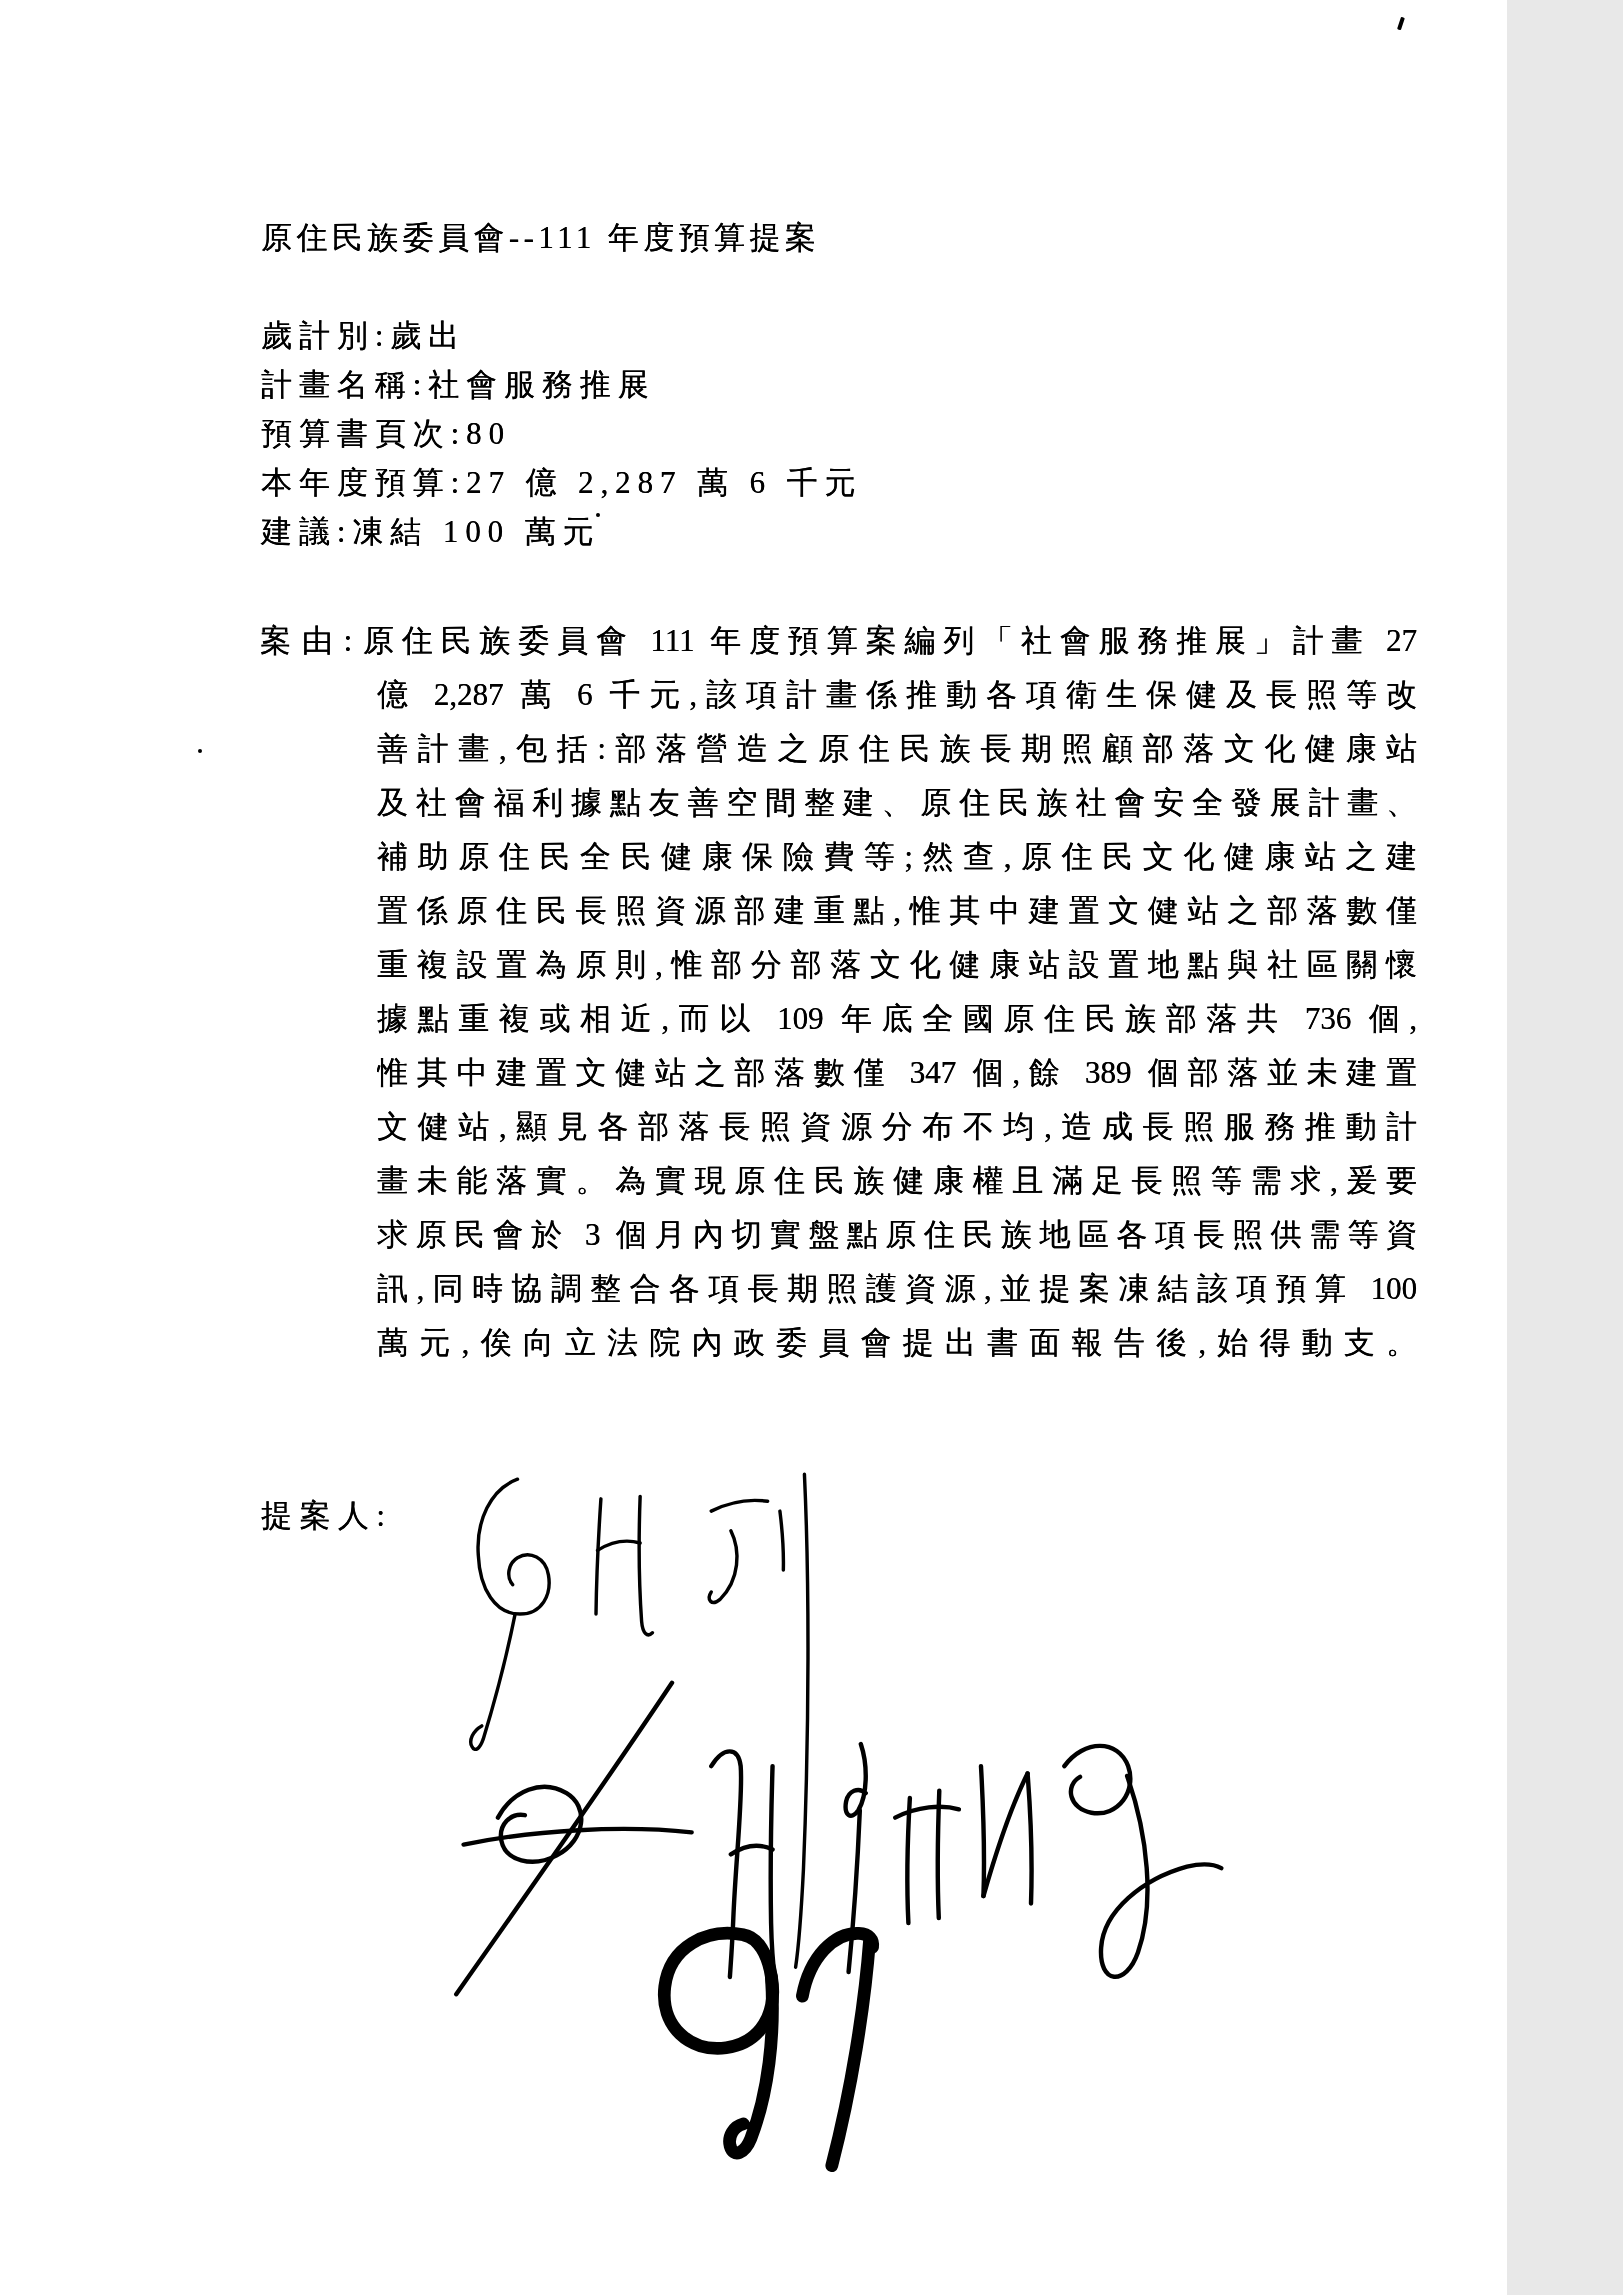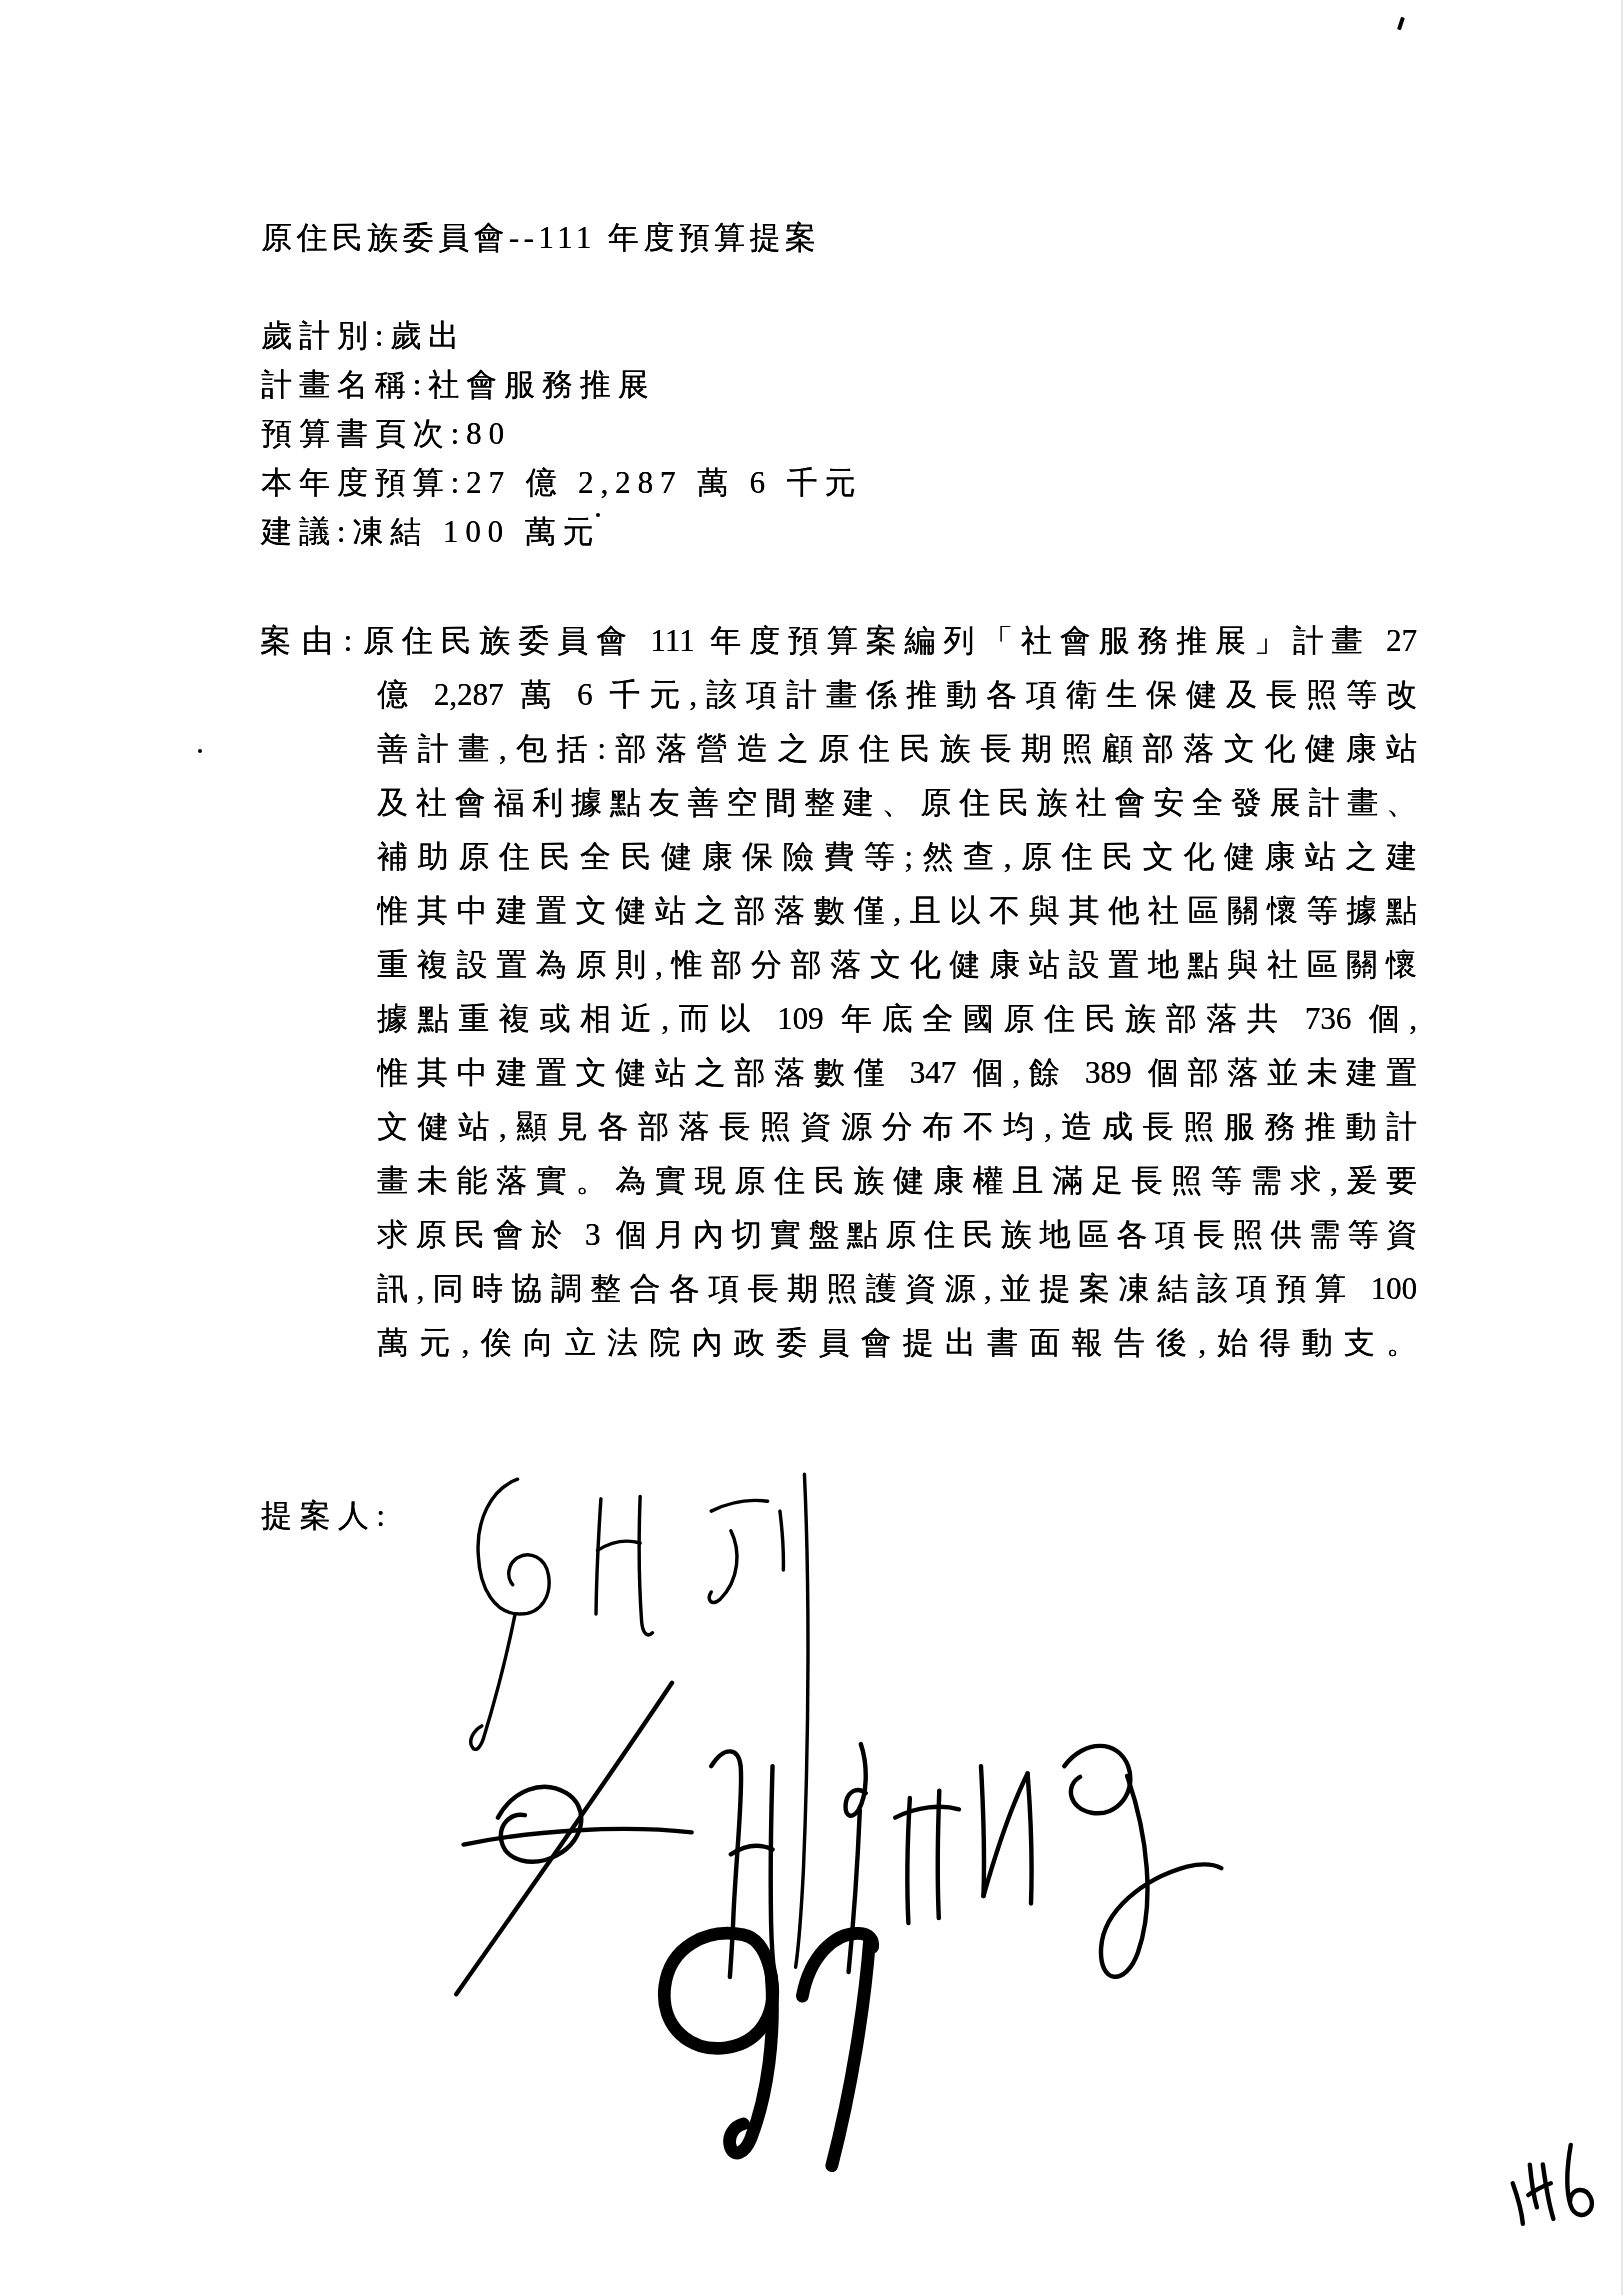--- a/index.html
+++ b/index.html
@@ -1,18 +1,18 @@
 <!DOCTYPE html>
 <html style="font-size:7.8px"><head>
 <meta charset="utf-8">
 <style>
   html,body{margin:0;padding:0;background:#e8e8e8;}
   .page{
     position:relative;
-    width:1621px;height:2295px;
+    width:1507px;height:2295px;
     background:#ffffff;
     overflow:hidden;
     font-family:"Liberation Serif","DejaVu Serif",serif;
     color:#000;
   }
   .doc-title{
     position:absolute;left:261px;top:217px;
     font-size:31px;letter-spacing:4.4px;white-space:nowrap;
     text-shadow:0.3px 0 0 #000;
   }
@@ -61,21 +61,21 @@
     <div class="meta-line">本年度預算:27 億 2,287 萬 6 千元</div>
     <div class="meta-line">建議:凍結 100 萬元</div>
   </div>
 
   <div class="case-block">
     <div class="case-line"><span class="case-label">案由:</span><span>原住民族委員會 111 年度預算案編列「社會服務推展」計畫 27</span></div>
     <div class="case-line cont">億 2,287 萬 6 千元,該項計畫係推動各項衛生保健及長照等改</div>
     <div class="case-line cont">善計畫,包括:部落營造之原住民族長期照顧部落文化健康站</div>
     <div class="case-line cont">及社會福利據點友善空間整建、原住民族社會安全發展計畫、</div>
     <div class="case-line cont">補助原住民全民健康保險費等;然查,原住民文化健康站之建</div>
-    <div class="case-line cont">惟其中建置文健站之部落數僅,且以不與其他社區關懷等據點</div>
+    <div class="case-line cont">置係原住民長照資源部建重點,惟其中建置文健站之部落數僅</div>
     <div class="case-line cont">重複設置為原則,惟部分部落文化健康站設置地點與社區關懷</div>
     <div class="case-line cont">據點重複或相近,而以 109 年底全國原住民族部落共 736 個,</div>
     <div class="case-line cont">惟其中建置文健站之部落數僅 347 個,餘 389 個部落並未建置</div>
     <div class="case-line cont">文健站,顯見各部落長照資源分布不均,造成長照服務推動計</div>
     <div class="case-line cont">畫未能落實。為實現原住民族健康權且滿足長照等需求,爰要</div>
     <div class="case-line cont">求原民會於 3 個月內切實盤點原住民族地區各項長照供需等資</div>
     <div class="case-line cont">訊,同時協調整合各項長期照護資源,並提案凍結該項預算 100</div>
     <div class="case-line cont">萬元,俟向立法院內政委員會提出書面報告後,始得動支。</div>
   </div>
 

